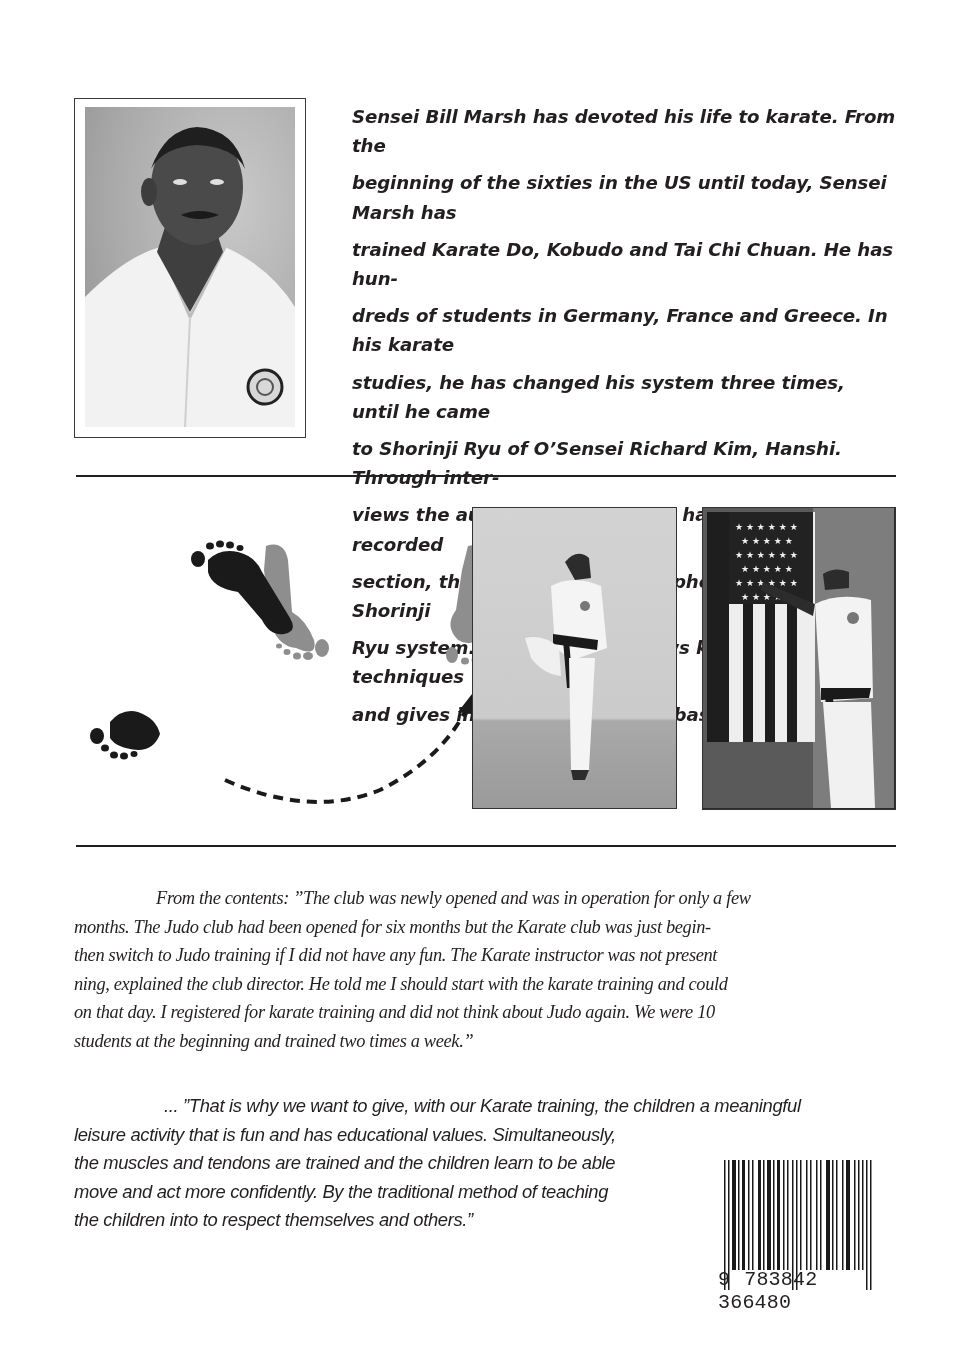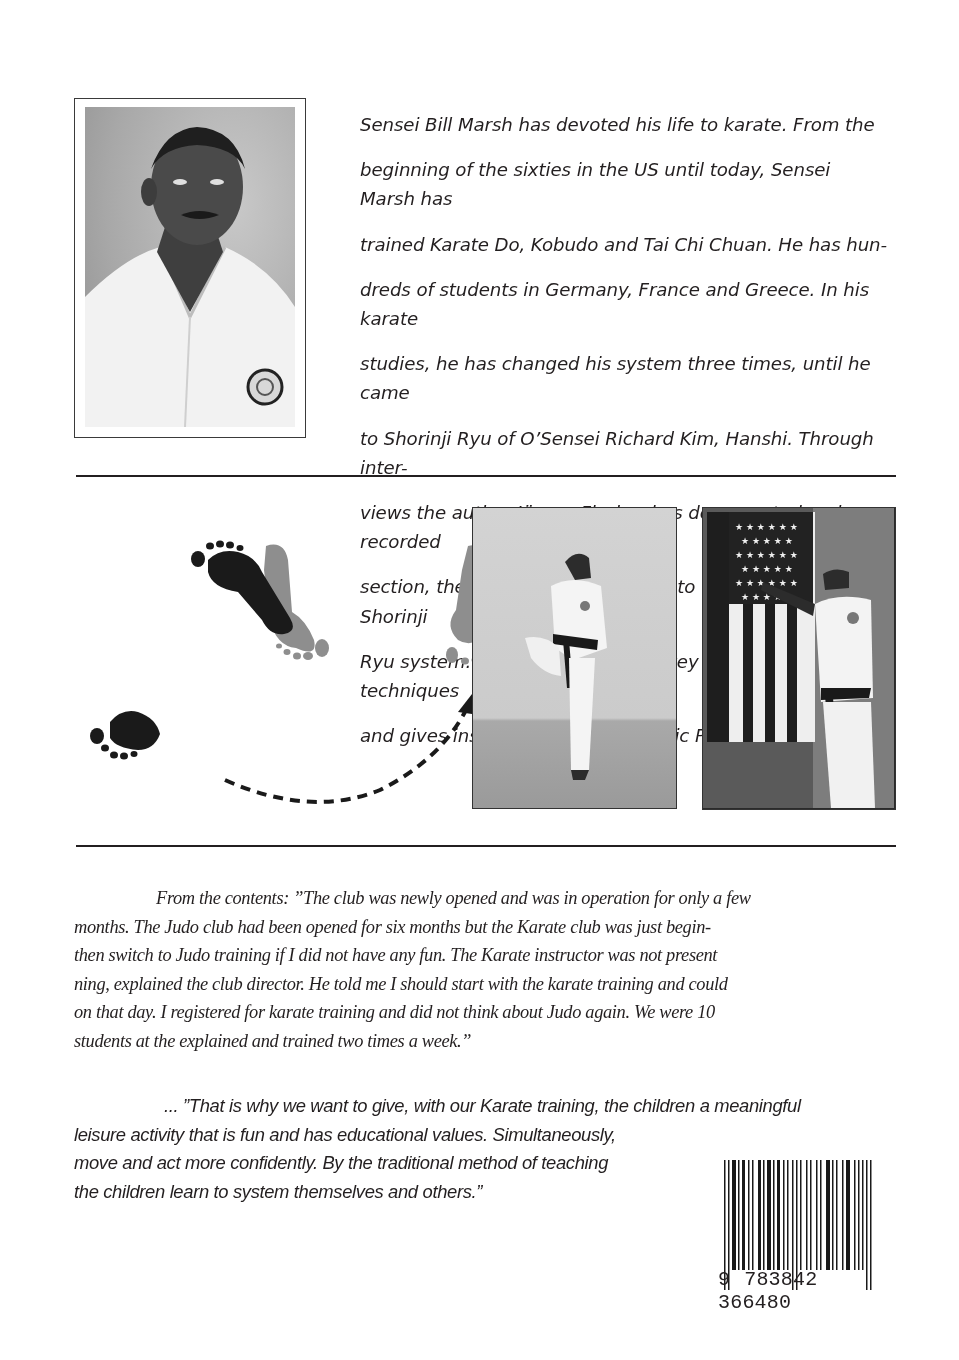--- a/index.html
+++ b/index.html
@@ -6,21 +6,21 @@
   body { width:959px; height:1360px; position:relative; overflow:hidden;
          font-family:"DejaVu Sans", sans-serif; color:#231f20; }
   .abs { position:absolute; }
 
   
   .portrait-frame { left:74px; top:98px; width:232px; height:340px; border:1.5px solid #3a3a3a; box-sizing:border-box; background:#fff; }
   .portrait-photo { position:absolute; left:10px; top:8px; width:210px; height:320px; overflow:hidden;
     background: radial-gradient(ellipse at 70% 30%, #c9c9c9 0%, #a8a8a8 60%, #8c8c8c 100%); }
 
   .bio { left:344px; top:94px; width:560px; font-style:italic; font-size:18.2px; line-height:29.2px; color:#231f20; letter-spacing:-0.1px; }
-  .bio p { margin:16px; }
+  .bio p { margin:8px;font-weight:bold; }
 
   .rule { height:2px; background:#231f20; }
   .rule1 { left:76px; top:475px; width:820px; }
   .rule2 { left:76px; top:845px; width:820px; }
 
   .diagram { left:70px; top:500px; width:420px; height:320px; }
 
   .photo2 { left:472px; top:507px; width:205px; height:302px; border:1.5px solid #333; box-sizing:border-box; overflow:hidden;
     background: linear-gradient(#d3d3d3 0%, #cbcbcb 70%, #a9a9a9 71%, #9a9a9a 100%); }
   .photo3 { left:702px; top:507px; width:194px; height:303px; border:1.5px solid #333; box-sizing:border-box; overflow:hidden; background:#2a2a2a; }
@@ -163,28 +163,29 @@
 </div>
 
 <div class="abs rule rule2"></div>
 
 <div class="abs quote1">
   <div style="padding-left:82px">From the contents: ”The club was newly opened and was in operation for only a few</div>
   <div>months. The Judo club had been opened for six months but the Karate club was just begin-</div>
   <div>then switch to Judo training if I did not have any fun. The Karate instructor was not present</div>
   <div>ning, explained the club director. He told me I should start with the karate training and could</div>
   <div>on that day. I registered for karate training and did not think about Judo again. We were 10</div>
-  <div>students at the explained and trained two times a week.”</div>
+  <div>students at the beginning and trained two times a week.”</div>
 </div>
 
 <div class="abs quote2">
   <span class="first">... ”That is why we want to give, with our Karate training, the children a meaningful</span>
   <span class="line">leisure activity that is fun and has educational values. Simultaneously,</span>
+  <span class="line">the muscles and tendons are trained and the children learn to be able</span>
   <span class="line">move and act more confidently. By the traditional method of teaching</span>
-  <span class="line">the children learn to system themselves and others.”</span>
+  <span class="line">the children into to respect themselves and others.”</span>
 </div>
 
 <div class="abs barcode" title="9783842366480">
   <svg width="160" height="132" viewBox="0 0 160 132">
     <g fill="#1a1a1a">
       <rect x="2" y="0" width="1.5" height="130"></rect>
         <rect x="6" y="0" width="1.5" height="130"></rect>
       <rect x="10" y="0" width="4" height="110"></rect>
         <rect x="16" y="0" width="1.5" height="110"></rect>
       <rect x="20" y="0" width="3" height="110"></rect>

